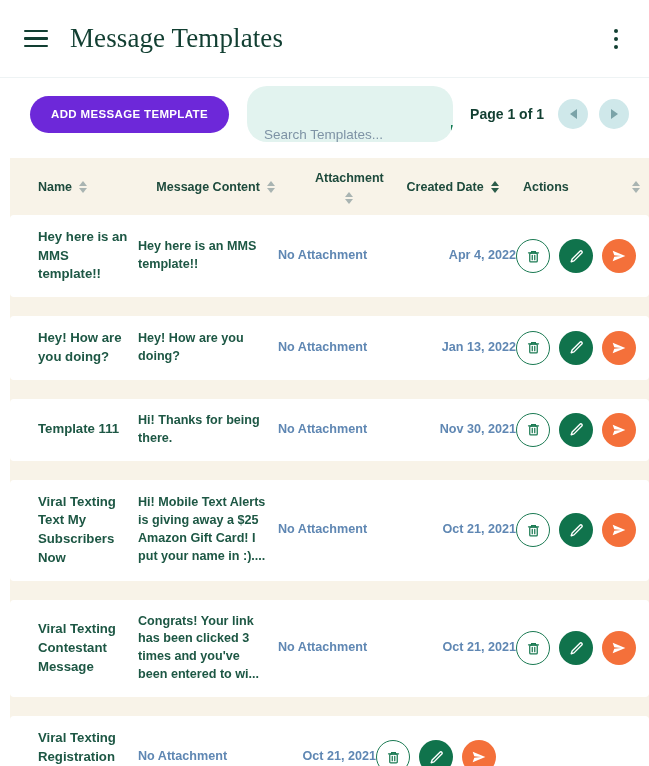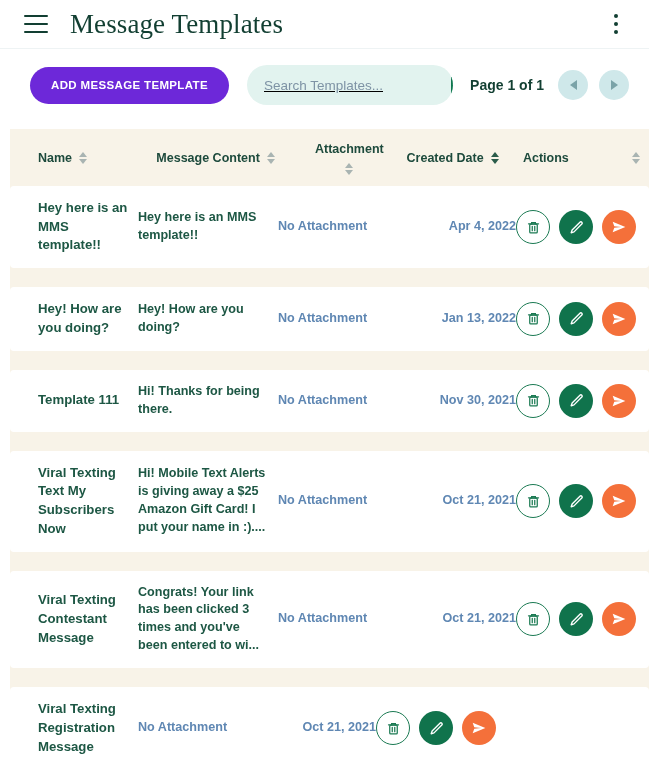--- a/index.html
+++ b/index.html
@@ -7,21 +7,21 @@
   html, body {
     width: 649px;
     height: 766px;
     background: #ffffff;
     font-family: "Liberation Sans", sans-serif;
     overflow: hidden;
   }
 
   
   .topbar {
-    height: 49px;
+    height: 78px;
     display: flex;
     align-items: center;
     padding: 0 22px 0 24px;
     border-bottom: 1px solid #eef3f4;
     background: #fff;
   }
   .hamburger {
     width: 24px; height: 18px;
     display: flex; flex-direction: column; justify-content: space-between;
     cursor: pointer;
@@ -69,29 +69,28 @@
     padding: 0 21px;
     font-size: 11.5px;
     font-weight: bold;
     letter-spacing: .35px;
     cursor: pointer;
     white-space: nowrap;
     font-family: "Liberation Sans", sans-serif;
   }
   .search-wrap {
     margin-left: 18px;
-    height: 40px;
-    display: flex;
-    align-items: center;
+    height: 56px;
+    display: flex;
+    align-items: flex-end;
     border-radius: 20px;
     overflow: hidden;
     background: #e2f3ef;
     width: 206px;
     flex: 0 0 auto;
-    text-decoration: underline;
   }
   .search-input {
     flex: 1 1 auto;
     border: none;
     outline: none;
     background: transparent;
     padding: 0 10px 0 17px;
     font-size: 13.5px;
     color: #4c6375;
     font-family: "Liberation Sans", sans-serif;

